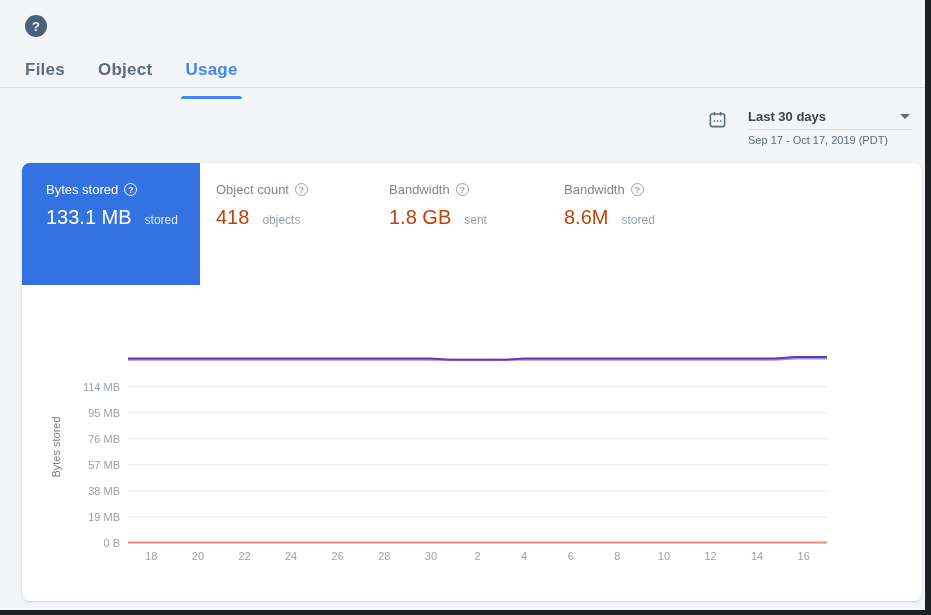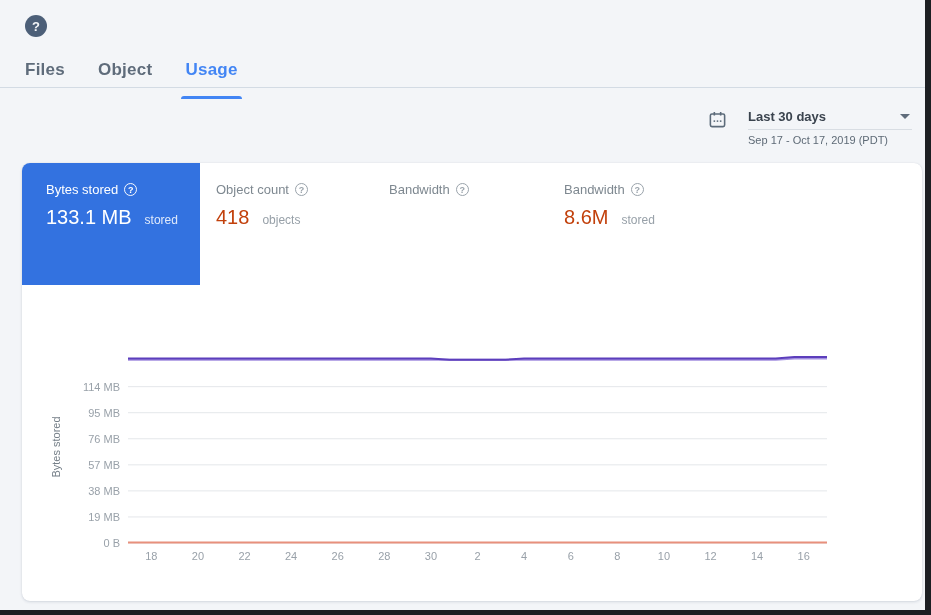--- a/index.html
+++ b/index.html
@@ -160,20 +160,24 @@
         <div class="card-value">
           <span class="card-big">418</span>
           <span class="card-unit">objects</span>
         </div>
       </div>
       <div class="card c3">
         <div class="card-label">
           <span>Bandwidth</span>
           <span class="help-circle">?</span>
         </div>
+        <div class="card-value">
+          <span class="card-big">1.8 GB</span>
+          <span class="card-unit">sent</span>
+        </div>
       </div>
       <div class="card c4">
         <div class="card-label">
           <span>Bandwidth</span>
           <span class="help-circle">?</span>
         </div>
         <div class="card-value">
           <span class="card-big">8.6M</span>
           <span class="card-unit">stored</span>
         </div>

